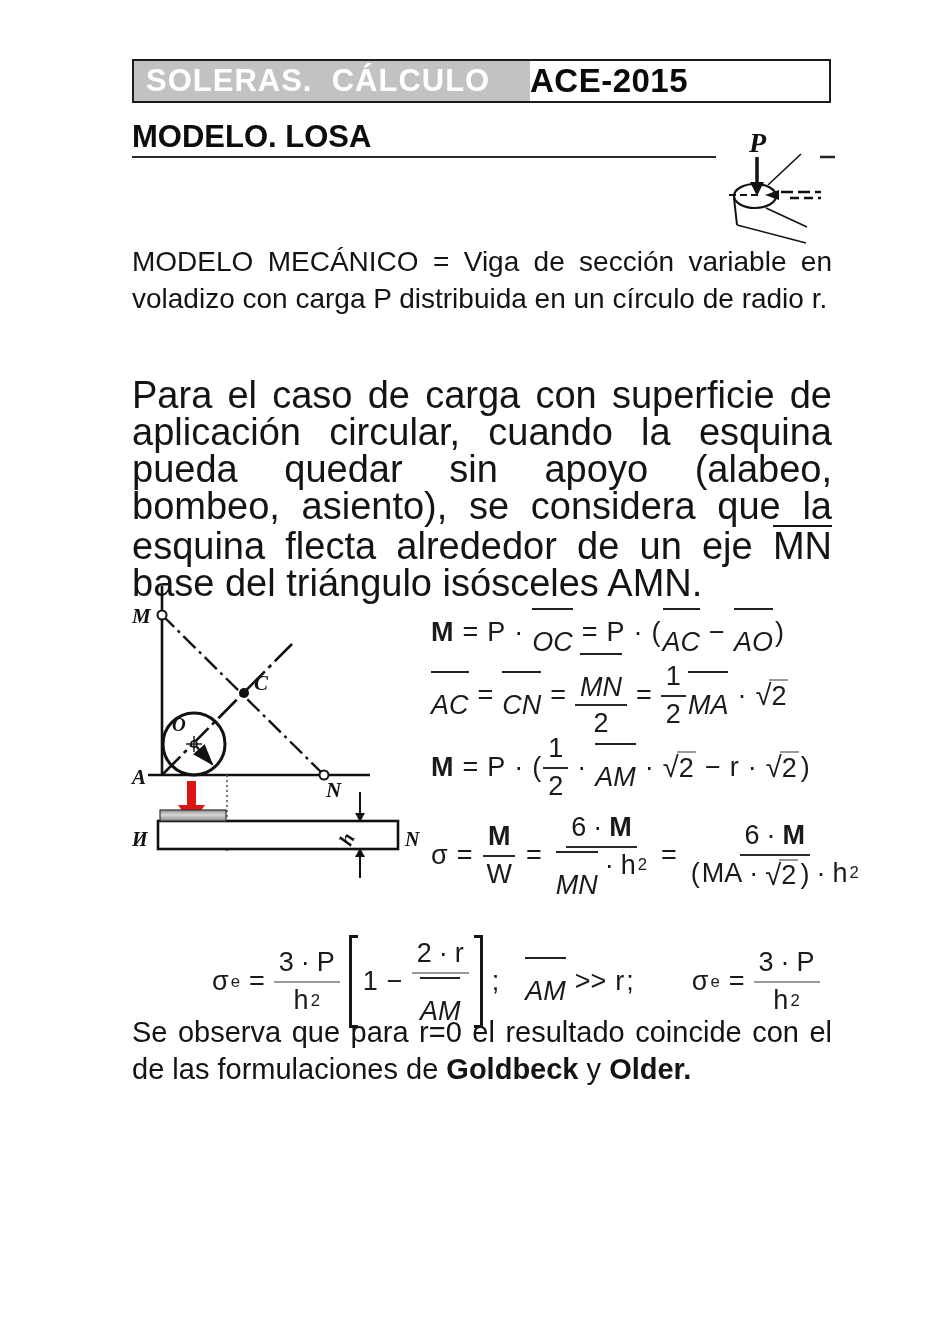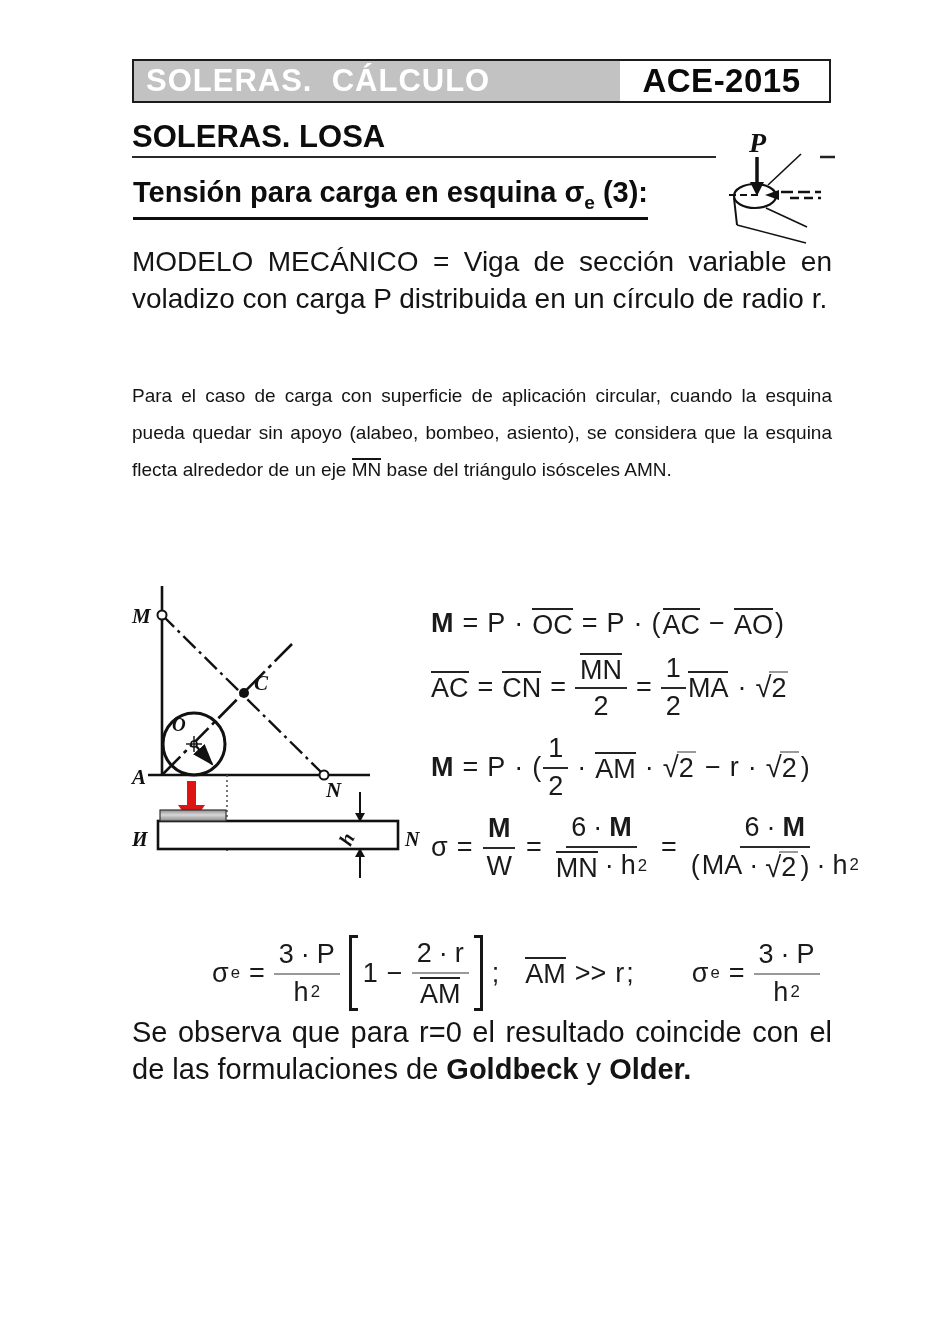--- a/index.html
+++ b/index.html
@@ -2,43 +2,43 @@
 <html><head>
 <meta charset="utf-8">
 <style>
   html,body{margin:0;padding:0;background:#ffffff;}
   .page{position:relative;width:950px;height:1343px;background:#ffffff;overflow:hidden;
         font-family:"Liberation Sans",sans-serif;color:#111;}
 
   
   .hdr{position:absolute;left:132px;top:59px;width:699px;height:44px;display:flex;
        border:2px solid #1c1c1c;box-sizing:border-box;background:#fff;}
-  .hdr-gray{width:486px;background:#c2c2c2;display:flex;align-items:center;}
+  .hdr-gray{width:396px;background:#c2c2c2;display:flex;align-items:center;}
   .hdr-title{color:#ffffff;font-weight:bold;font-size:31px;padding-left:12px;white-space:pre;letter-spacing:1px;}
-  .hdr-badge{flex:1;display:flex;align-items:center;justify-content:center;}
+  .hdr-badge{flex:1;display:flex;align-items:center;justify-content:flex-start;}
   .hdr-badge span{font-weight:bold;font-size:33px;color:#0a0a0a;padding-right:6px;letter-spacing:0.5px;}
 
   .h1{position:absolute;left:132px;top:119px;font-size:31px;font-weight:bold;color:#0d0d0d;}
   .h1-rule{position:absolute;left:132px;top:156px;width:584px;height:2px;background:#2a2a2a;}
 
   .subtitle{position:absolute;left:133px;top:176px;font-size:29px;font-weight:bold;color:#0d0d0d;
             border-bottom:3px solid #0d0d0d;padding-bottom:3px;}
   .subtitle sub{font-size:0.66em;}
 
   .para{position:absolute;left:132px;width:700px;text-align:justify;color:#141414;}
   .p1{top:243px;font-size:28px;line-height:37px;}
-  .p2{top:377px;font-size:19px;line-height:37px;}
+  .p2{top:377px;font-size:38px;line-height:37px;}
   .p3{top:1014px;font-size:29px;line-height:37px;}
   .p3 .b{font-weight:bold;}
   .olt{border-top:2px solid #141414;padding-top:0px;display:inline-block;line-height:1.0;}
 
   
   .eq{position:absolute;display:flex;align-items:center;gap:9px;font-size:27px;color:#1a1a1a;}
   .eq .b{font-weight:bold;}
-  .ol{display:inline-block;border-top:2.5px solid #222;padding-top:1px;line-height:1.05;}
+  .ol{display:inline-block;border-top:2.5px solid #222;padding-top:18px;line-height:1.05;font-style:italic;}
   .frac{display:inline-flex;flex-direction:column;align-items:center;vertical-align:middle;line-height:1.1;}
   .frac .num{border-bottom:2.5px solid #2a2a2a;padding:1px 5px 3px;display:flex;gap:7px;align-items:flex-end;justify-content:center;}
   .frac .den{padding:3px 5px 0;display:flex;gap:7px;align-items:flex-start;justify-content:center;}
   .gray .frac .num{border-bottom-color:#999;}
   .nog{display:inline-flex;align-items:center;gap:2px;}
   .sqrt{display:inline-flex;align-items:flex-start;}
   .sqrt .rad{font-size:1.08em;margin-right:-2px;}
   .sqrt .sqa{border-top:2.5px solid #9a9a9a;padding:0 2px;}
   sup{font-size:0.62em;}
   sub{font-size:0.62em;}
@@ -64,24 +64,23 @@
 
   <div class="hdr">
     <div class="hdr-gray">
       <span class="hdr-title">SOLERAS.  CÁLCULO</span>
     </div>
     <div class="hdr-badge">
       <span>ACE-2015</span>
     </div>
   </div>
 
-  <div class="h1">SOLERAS. LOSA</div>
+  <div class="h1">MODELO. LOSA</div>
   <div class="h1-rule"></div>
 
-  <div class="subtitle"><span>Tensión para carga en esquina </span><span>σ</span><sub>e</sub><span> (3):</span></div>
 
   <svg style="position:absolute;left:698px;top:112px;" width="240" height="150" viewBox="0 0 240 150">
     <defs>
       <marker id="ah" markerWidth="10" markerHeight="10" refX="8" refY="3" orient="auto">
         <path d="M0,0 L8,3 L0,6 z" fill="#111"></path>
       </marker>
     </defs>
     <line x1="122" y1="45" x2="137" y2="45" stroke="#222" stroke-width="2.5"></line>
     <text x="51" y="40" font-size="28" font-weight="bold" font-family="Liberation Serif, serif" font-style="italic" fill="#111">P</text>
     <line x1="59" y1="45" x2="59" y2="72" stroke="#111" stroke-width="3.5"></line>

